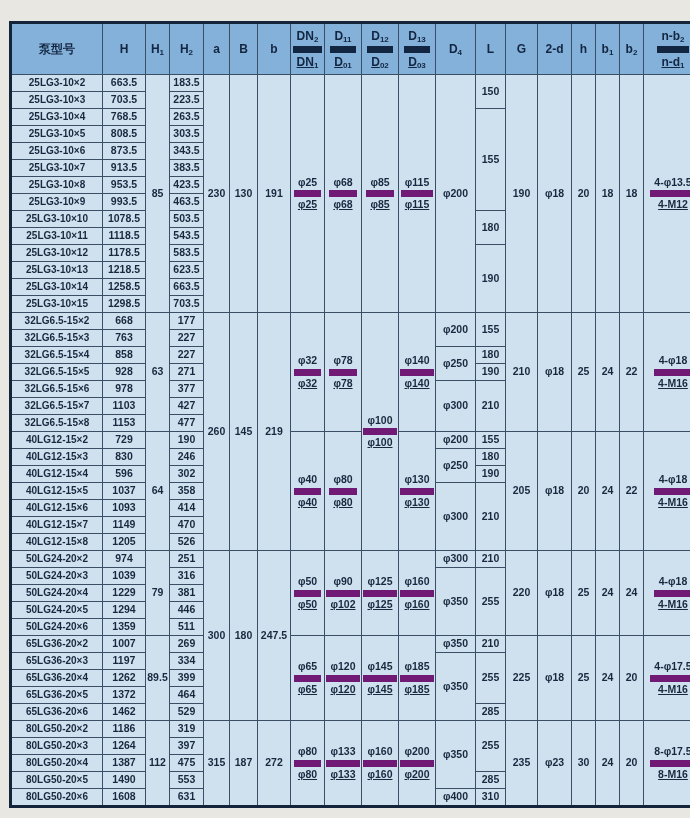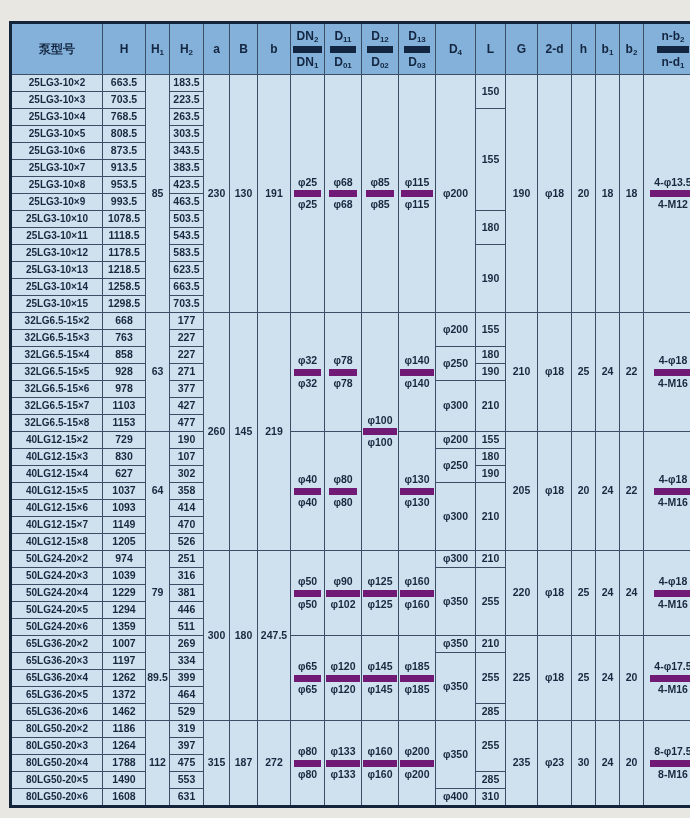--- a/index.html
+++ b/index.html
@@ -35,21 +35,21 @@
   }
   tbody td{
     font-size:10.5px;
     height:16px;
     line-height:1.05;
   }
   tbody td.model{font-size:10px;letter-spacing:0;}
   sub{font-size:8px;vertical-align:-2px;font-weight:bold;}
   .fr{display:inline-block;vertical-align:middle;}
   .fr .ft{display:block;border-bottom:7px solid #701a75;padding:1px 4px 2px;}
-  .fr .fb{display:block;padding:2px 4px 1px;}
+  .fr .fb{display:block;padding:2px 4px 1px;text-decoration:underline;}
   thead .fr .ft{border-bottom-color:#132641;}
 </style>
 </head>
 <body>
 
 <div class="page">
   <table class="spec">
     <colgroup>
         <col style="width: 92px;">
         <col style="width: 43px;">
@@ -253,27 +253,27 @@
           <td rowspan="7">205</td>
           <td rowspan="7">φ18</td>
           <td rowspan="7">20</td>
           <td rowspan="7">24</td>
           <td rowspan="7">22</td>
           <td rowspan="7"><span class="fr"><span class="ft">4-φ18</span><span class="fb">4-M16</span></span></td>
         </tr>
         <tr>
           <td class="model">40LG12-15×3</td>
           <td>830</td>
-          <td>107</td>
+          <td>246</td>
           <td rowspan="2">φ250</td>
           <td>180</td>
         </tr>
         <tr>
           <td class="model">40LG12-15×4</td>
-          <td>627</td>
+          <td>596</td>
           <td>302</td>
           <td>190</td>
         </tr>
         <tr>
           <td class="model">40LG12-15×5</td>
           <td>1037</td>
           <td>358</td>
           <td rowspan="4">φ300</td>
           <td rowspan="4">210</td>
         </tr>
@@ -397,21 +397,21 @@
           <td rowspan="5">20</td>
           <td rowspan="5"><span class="fr"><span class="ft">8-φ17.5</span><span class="fb">8-M16</span></span></td>
         </tr>
         <tr>
           <td class="model">80LG50-20×3</td>
           <td>1264</td>
           <td>397</td>
         </tr>
         <tr>
           <td class="model">80LG50-20×4</td>
-          <td>1788</td>
+          <td>1387</td>
           <td>475</td>
         </tr>
         <tr>
           <td class="model">80LG50-20×5</td>
           <td>1490</td>
           <td>553</td>
           <td>285</td>
         </tr>
         <tr>
           <td class="model">80LG50-20×6</td>

